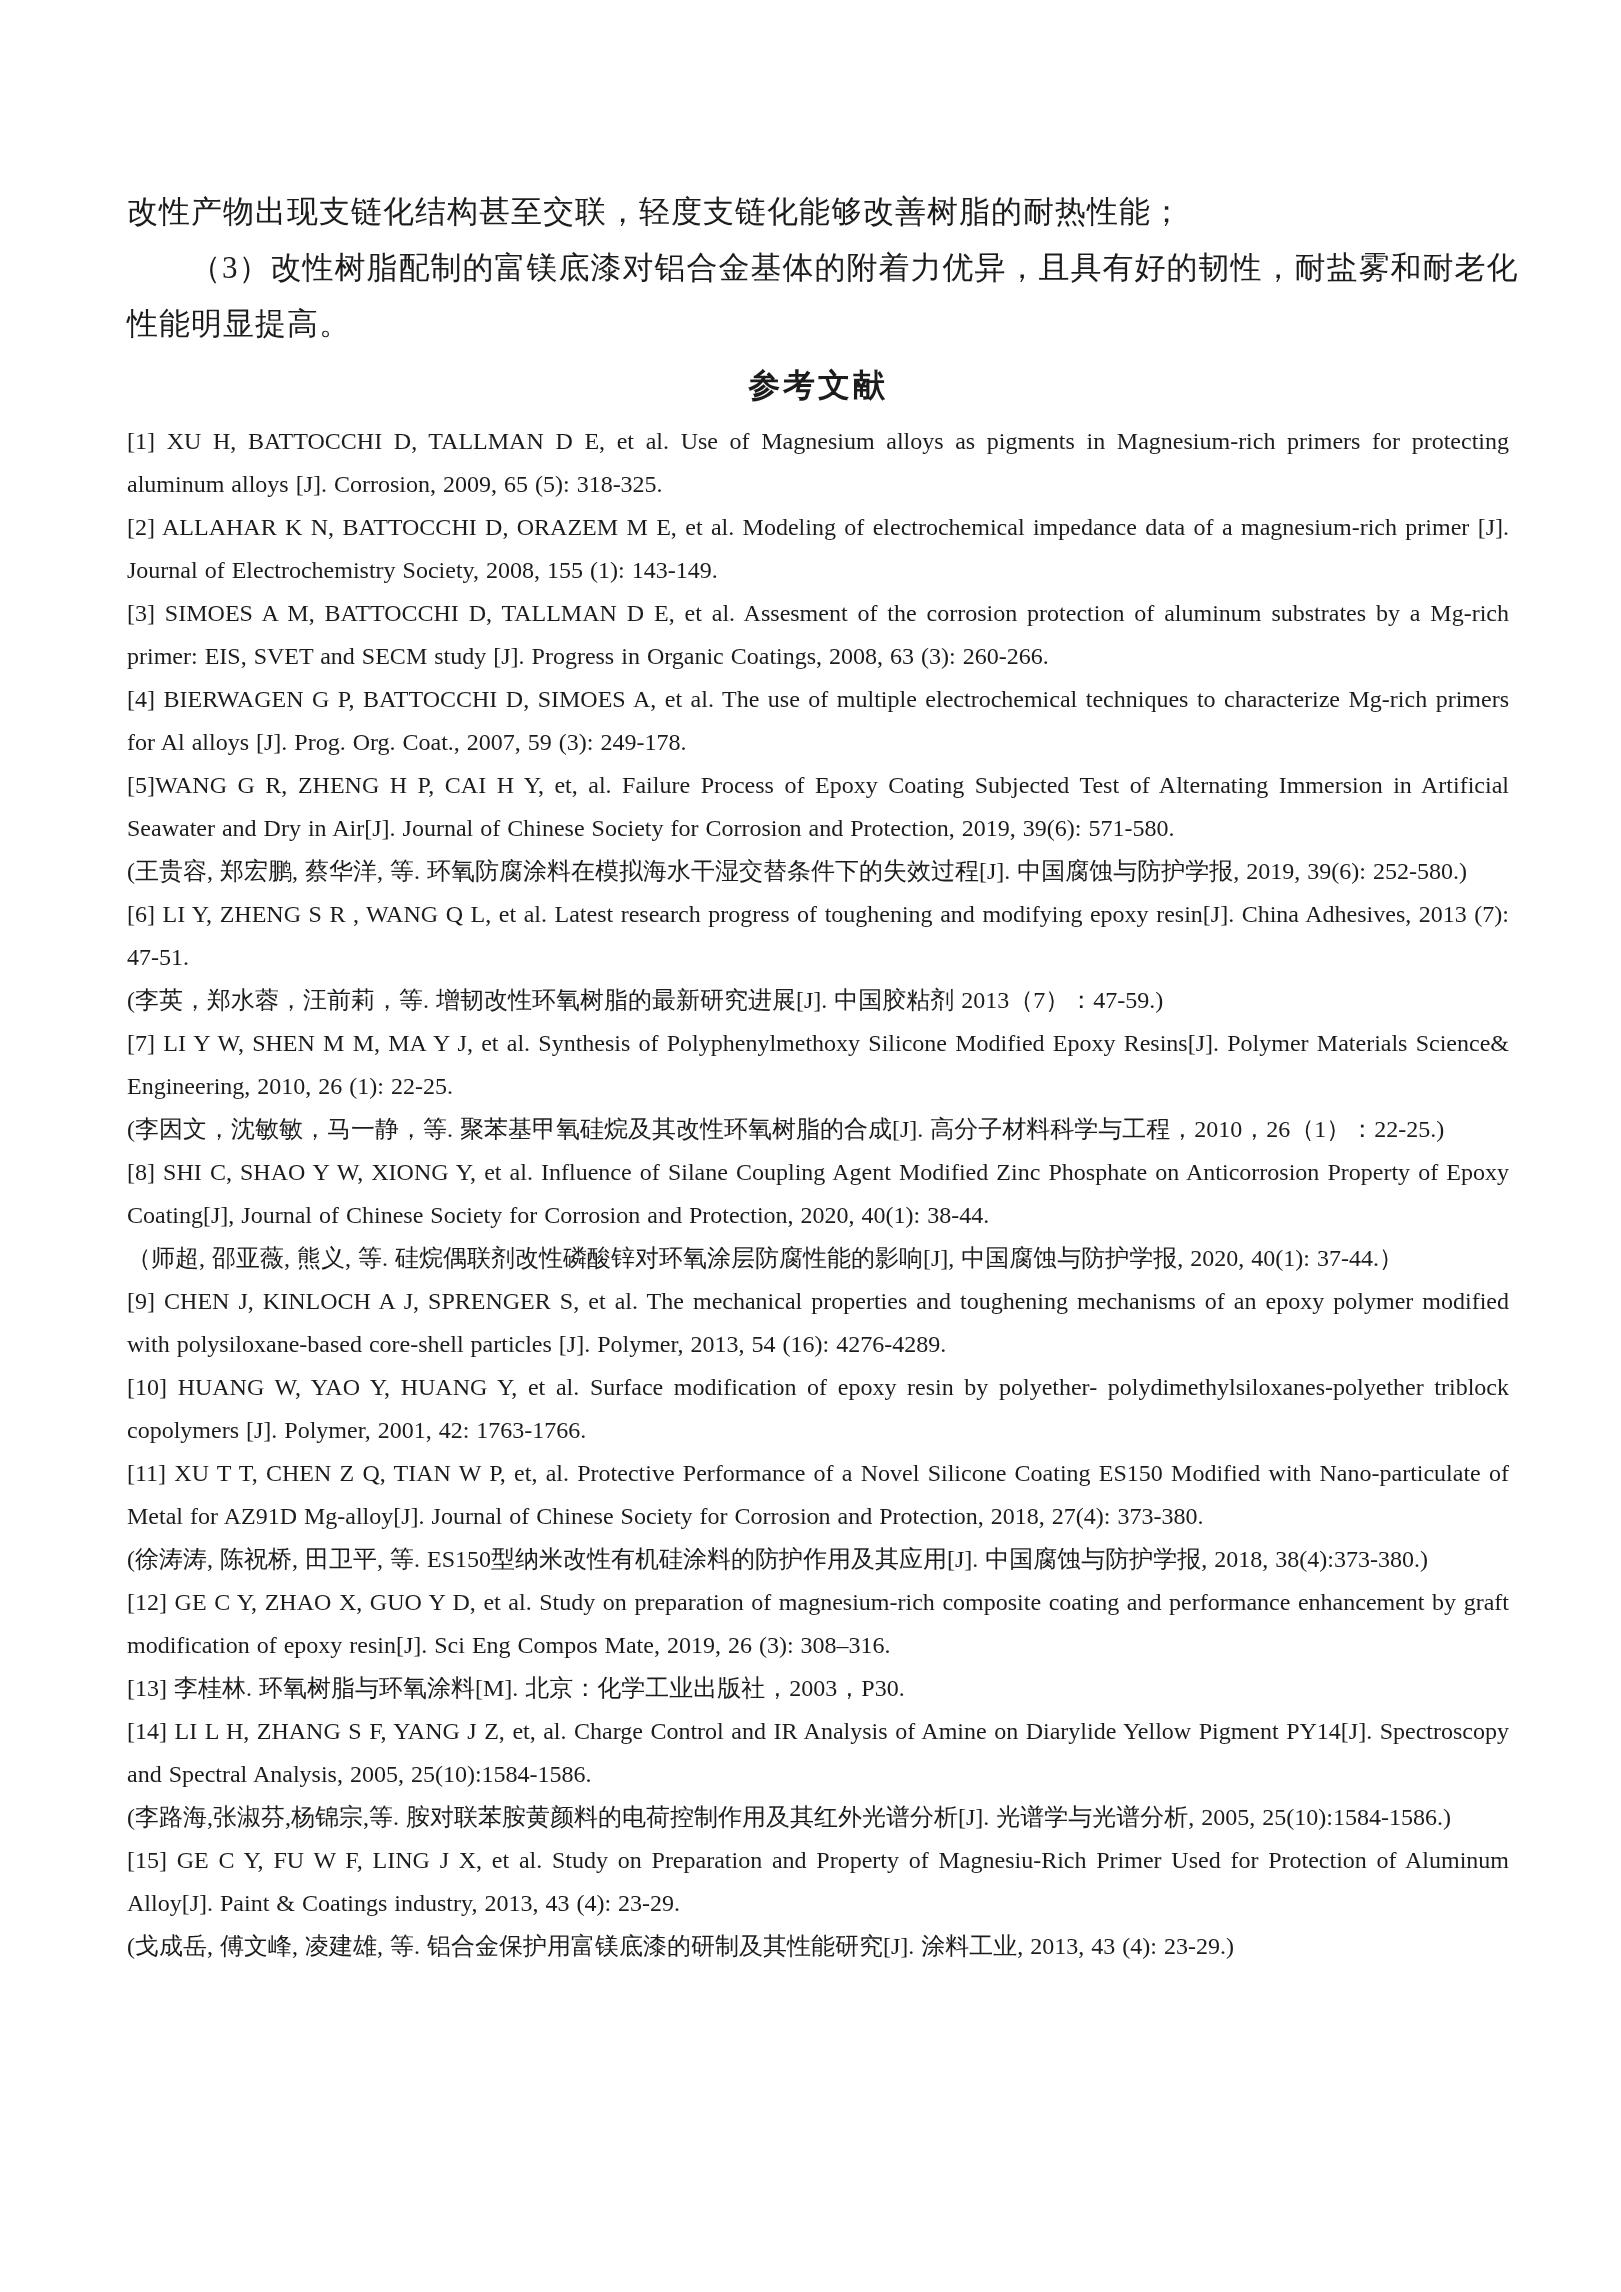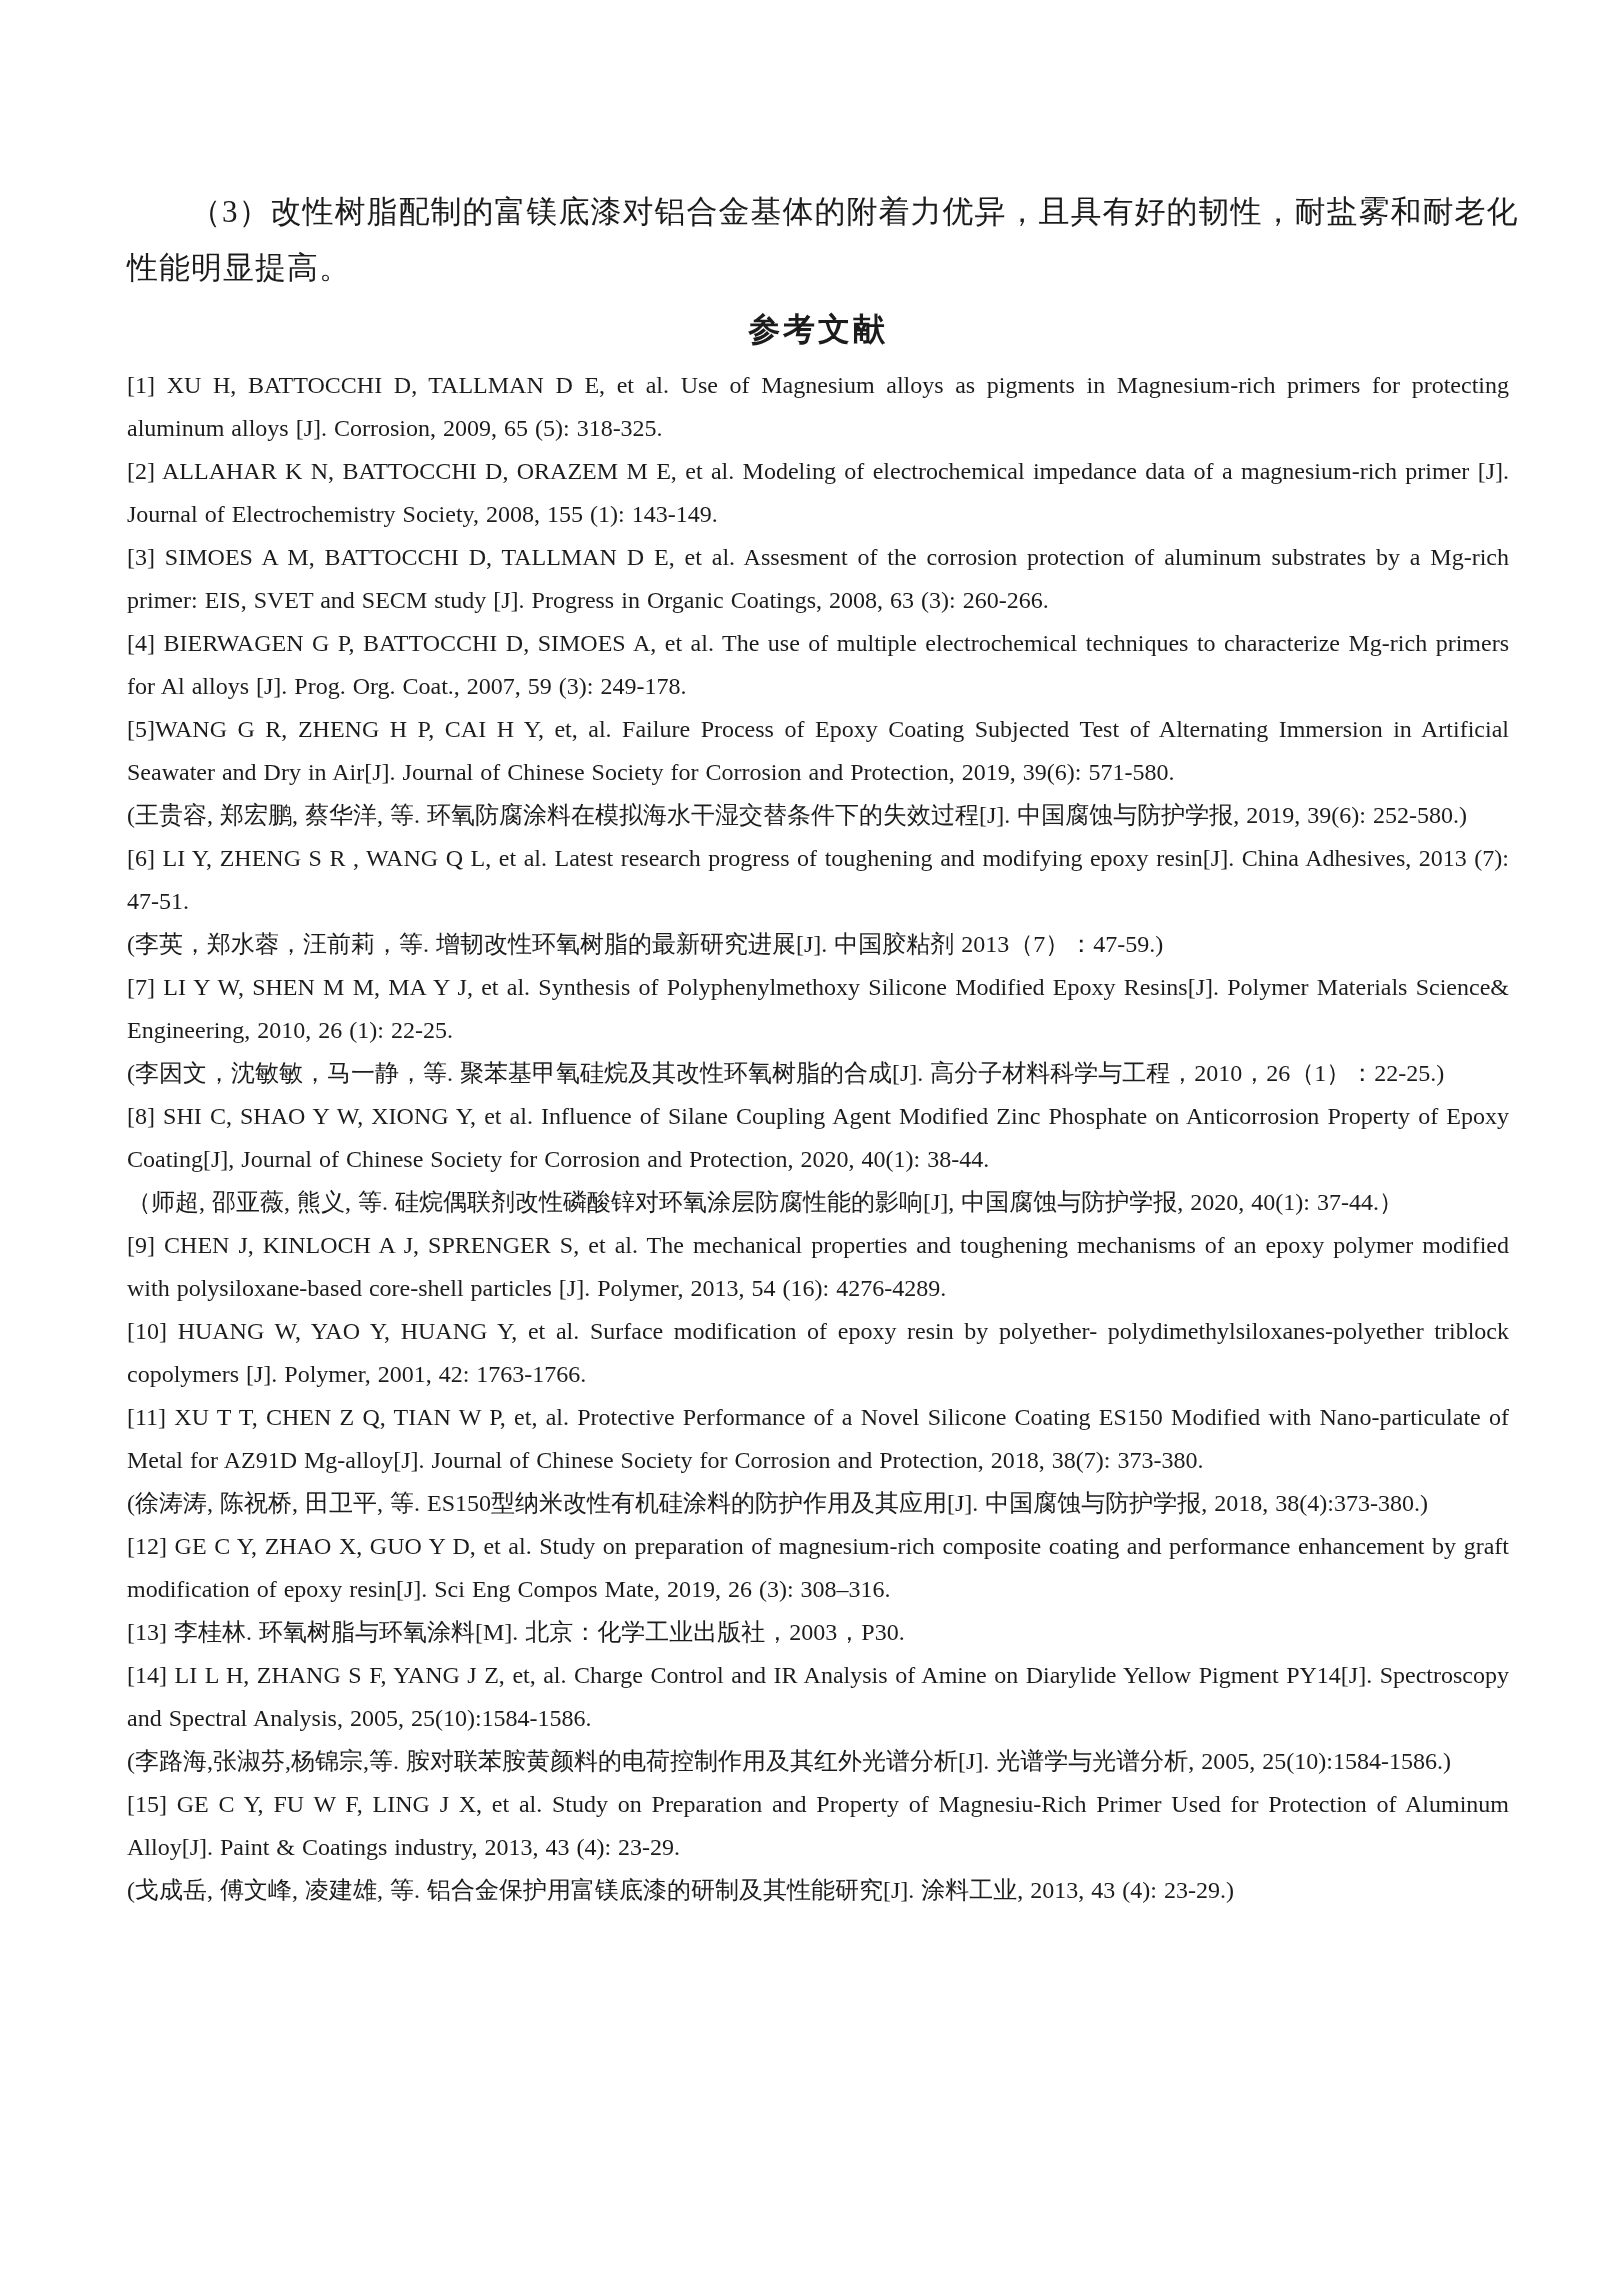--- a/index.html
+++ b/index.html
@@ -49,41 +49,42 @@
     text-align: justify;
     word-spacing: 1px;
   }
 </style>
 </head>
 <body>
 
 <div class="page">
   <div class="content">
 
+    <div class="cn-line">改性产物出现支链化结构甚至交联，轻度支链化能够改善树脂的耐热性能；</div>
     <div class="cn-line indent">（3）改性树脂配制的富镁底漆对铝合金基体的附着力优异，且具有好的韧性，耐盐雾和耐老化</div>
     <div class="cn-line">性能明显提高。</div>
 
     <h2 class="refs-heading">参考文献</h2>
 
     <div class="refs">
       <p class="ref">[1] XU H, BATTOCCHI D, TALLMAN D E, et al. Use of Magnesium alloys as pigments in Magnesium-rich primers for protecting aluminum alloys [J]. Corrosion, 2009, 65 (5): 318-325.</p>
       <p class="ref">[2] ALLAHAR K N, BATTOCCHI D, ORAZEM M E, et al. Modeling of electrochemical impedance data of a magnesium-rich primer [J]. Journal of Electrochemistry Society, 2008, 155 (1): 143-149.</p>
       <p class="ref">[3] SIMOES A M, BATTOCCHI D, TALLMAN D E, et al. Assesment of the corrosion protection of aluminum substrates by a Mg-rich primer: EIS, SVET and SECM study [J]. Progress in Organic Coatings, 2008, 63 (3): 260-266.</p>
       <p class="ref">[4] BIERWAGEN G P, BATTOCCHI D, SIMOES A, et al. The use of multiple electrochemical techniques to characterize Mg-rich primers for Al alloys [J]. Prog. Org. Coat., 2007, 59 (3): 249-178.</p>
       <p class="ref">[5]WANG G R, ZHENG H P, CAI H Y, et, al. Failure Process of Epoxy Coating Subjected Test of Alternating Immersion in Artificial Seawater and Dry in Air[J]. Journal of Chinese Society for Corrosion and Protection, 2019, 39(6): 571-580.</p>
       <p class="ref">(王贵容, 郑宏鹏, 蔡华洋, 等. 环氧防腐涂料在模拟海水干湿交替条件下的失效过程[J]. 中国腐蚀与防护学报, 2019, 39(6): 252-580.)</p>
       <p class="ref">[6] LI Y, ZHENG S R , WANG Q L, et al. Latest research progress of toughening and modifying epoxy resin[J]. China Adhesives, 2013 (7): 47-51.</p>
       <p class="ref">(李英，郑水蓉，汪前莉，等. 增韧改性环氧树脂的最新研究进展[J]. 中国胶粘剂 2013（7）：47-59.)</p>
       <p class="ref">[7] LI Y W, SHEN M M, MA Y J, et al. Synthesis of Polyphenylmethoxy Silicone Modified Epoxy Resins[J]. Polymer Materials Science&amp; Engineering, 2010, 26 (1): 22-25.</p>
       <p class="ref">(李因文，沈敏敏，马一静，等. 聚苯基甲氧硅烷及其改性环氧树脂的合成[J]. 高分子材料科学与工程，2010，26（1）：22-25.)</p>
       <p class="ref">[8] SHI C, SHAO Y W, XIONG Y, et al. Influence of Silane Coupling Agent Modified Zinc Phosphate on Anticorrosion Property of Epoxy Coating[J], Journal of Chinese Society for Corrosion and Protection, 2020, 40(1): 38-44.</p>
       <p class="ref">（师超, 邵亚薇, 熊义, 等. 硅烷偶联剂改性磷酸锌对环氧涂层防腐性能的影响[J], 中国腐蚀与防护学报, 2020, 40(1): 37-44.）</p>
       <p class="ref">[9] CHEN J, KINLOCH A J, SPRENGER S, et al. The mechanical properties and toughening mechanisms of an epoxy polymer modified with polysiloxane-based core-shell particles [J]. Polymer, 2013, 54 (16): 4276-4289.</p>
       <p class="ref">[10] HUANG W, YAO Y, HUANG Y, et al. Surface modification of epoxy resin by polyether- polydimethylsiloxanes-polyether triblock copolymers [J]. Polymer, 2001, 42: 1763-1766.</p>
-      <p class="ref">[11] XU T T, CHEN Z Q, TIAN W P, et, al. Protective Performance of a Novel Silicone Coating ES150 Modified with Nano-particulate of Metal for AZ91D Mg-alloy[J]. Journal of Chinese Society for Corrosion and Protection, 2018, 38(7): 373-380.</p>
+      <p class="ref">[11] XU T T, CHEN Z Q, TIAN W P, et, al. Protective Performance of a Novel Silicone Coating ES150 Modified with Nano-particulate of Metal for AZ91D Mg-alloy[J]. Journal of Chinese Society for Corrosion and Protection, 2018, 27(4): 373-380.</p>
       <p class="ref">(徐涛涛, 陈祝桥, 田卫平, 等. ES150型纳米改性有机硅涂料的防护作用及其应用[J]. 中国腐蚀与防护学报, 2018, 38(4):373-380.)</p>
       <p class="ref">[12] GE C Y, ZHAO X, GUO Y D, et al. Study on preparation of magnesium-rich composite coating and performance enhancement by graft modification of epoxy resin[J]. Sci Eng Compos Mate, 2019, 26 (3): 308–316.</p>
       <p class="ref">[13] 李桂林. 环氧树脂与环氧涂料[M]. 北京：化学工业出版社，2003，P30.</p>
       <p class="ref">[14] LI L H, ZHANG S F, YANG J Z, et, al. Charge Control and IR Analysis of Amine on Diarylide Yellow Pigment PY14[J]. Spectroscopy and Spectral Analysis, 2005, 25(10):1584-1586.</p>
       <p class="ref">(李路海,张淑芬,杨锦宗,等. 胺对联苯胺黄颜料的电荷控制作用及其红外光谱分析[J]. 光谱学与光谱分析, 2005, 25(10):1584-1586.)</p>
       <p class="ref">[15] GE C Y, FU W F, LING J X, et al. Study on Preparation and Property of Magnesiu-Rich Primer Used for Protection of Aluminum Alloy[J]. Paint &amp; Coatings industry, 2013, 43 (4): 23-29.</p>
       <p class="ref">(戈成岳, 傅文峰, 凌建雄, 等. 铝合金保护用富镁底漆的研制及其性能研究[J]. 涂料工业, 2013, 43 (4): 23-29.)</p>
     </div>
 
   </div>

